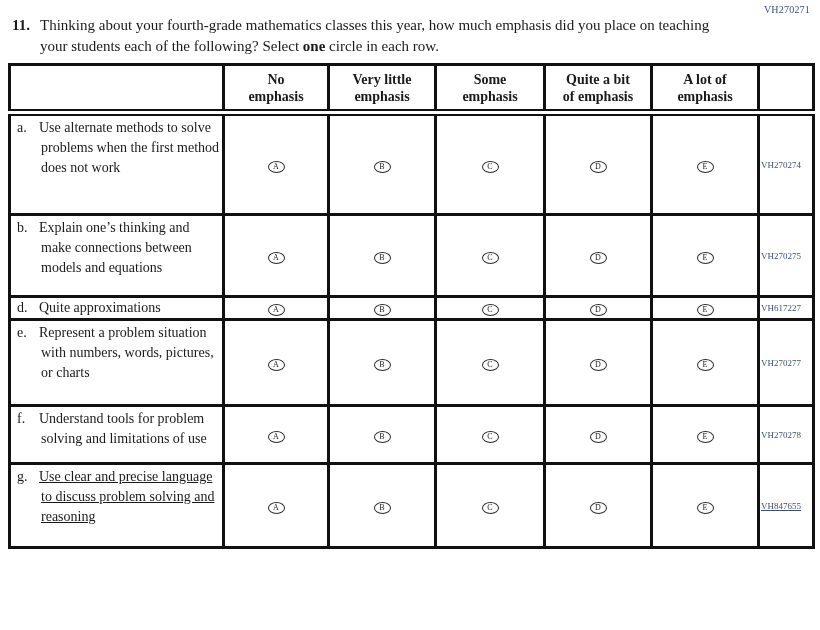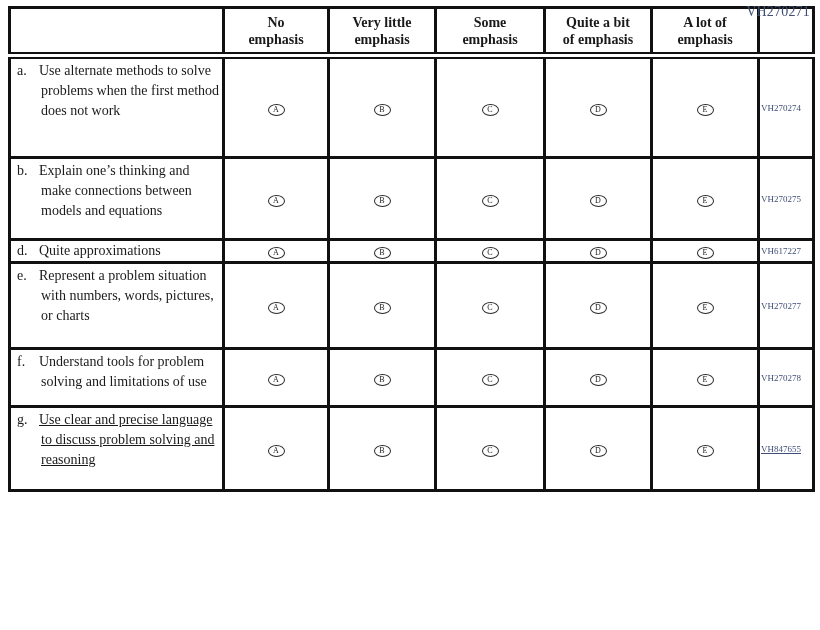--- a/index.html
+++ b/index.html
@@ -10,21 +10,21 @@
     height: 630px;
     background: #ffffff;
     font-family: "Liberation Serif", "DejaVu Serif", serif;
     color: #1a1a1a;
     overflow: hidden;
   }
   .page-code {
     position: absolute;
     top: 4px;
     right: 10px;
-    font-size: 14px;
+    font-size: 10px;
     letter-spacing: 0.2px;
   }
   .question {
     display: flex;
     padding: 15px 10px 0 12px;
     font-size: 15px;
     line-height: 21px;
   }
   .q-number {
     font-weight: bold;
@@ -97,20 +97,24 @@
     padding: 0 1px;
   }
 </style>
 </head>
 <body>
 
 <div class="page">
 
   <div class="page-code" style="color:#3e4e75">VH270271</div>
 
+  <div class="question">
+    <span class="q-number">11.</span>
+    <span class="q-text"><span>Thinking about your fourth-grade mathematics classes this year, how much emphasis did you place on teaching your students each of the following? Select</span> <b>one</b> <span>circle in each row.</span></span>
+  </div>
 
   <table class="emphasis-table">
     <colgroup>
       <col style="width:214px">
       <col style="width:105px">
       <col style="width:107px">
       <col style="width:109px">
       <col style="width:107px">
       <col style="width:107px">
       <col style="width:55px">

